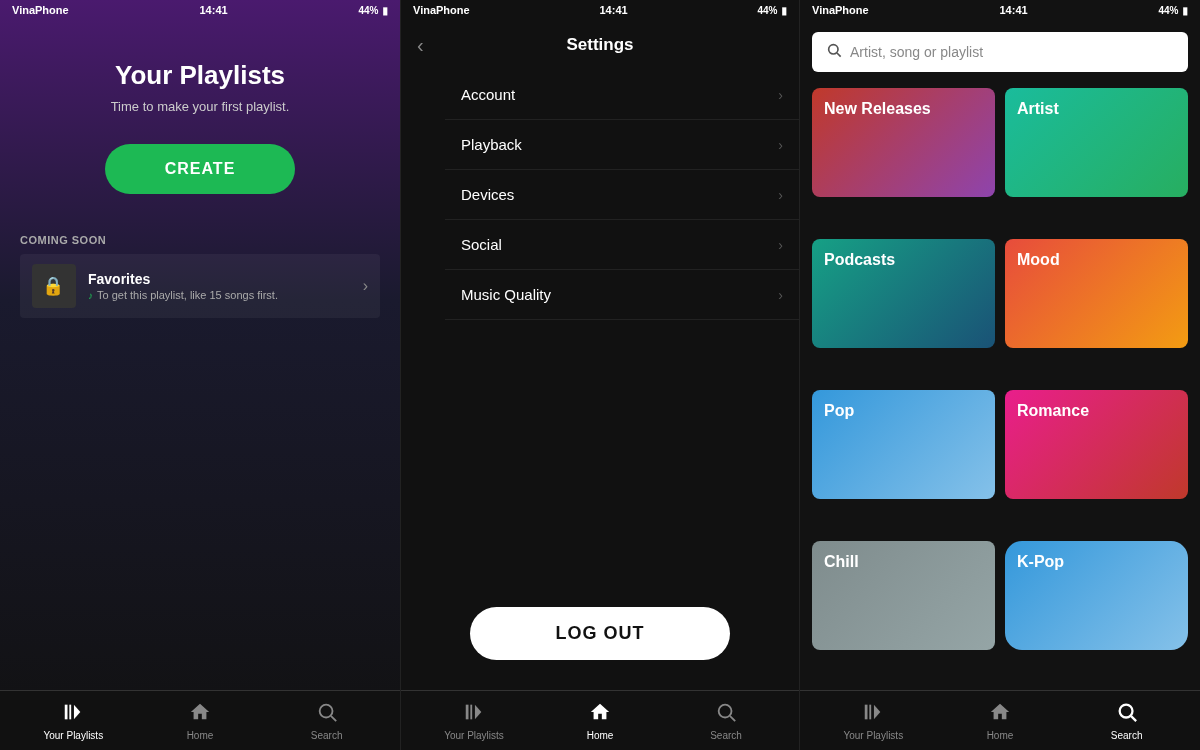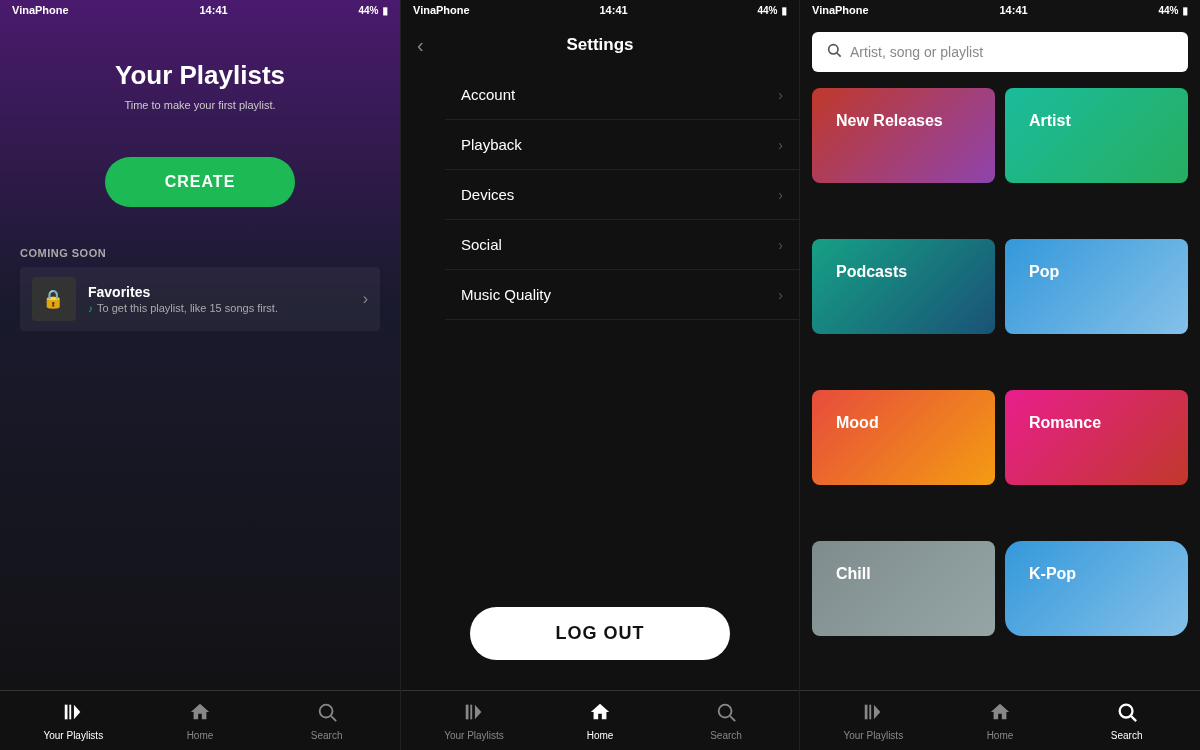--- a/index.html
+++ b/index.html
@@ -51,22 +51,22 @@
 
     .panel-1 h1 {
       color: #fff;
       font-size: 26px;
       font-weight: 800;
       margin-bottom: 8px;
     }
 
     .panel-1 .subtitle {
       color: #ccc;
-      font-size: 11px;
-      margin-bottom: 46px;
+      font-size: 13px;
+      margin-bottom: 30px;
     }
 
     .create-btn {
       background: #1db954;
       color: #fff;
       border: none;
       border-radius: 30px;
       padding: 16px 60px;
       font-size: 16px;
       font-weight: 700;
@@ -234,24 +234,24 @@
       display: grid;
       grid-template-columns: 1fr 1fr;
       gap: 10px;
       padding: 8px 12px;
       flex: 1;
       overflow-y: auto;
     }
 
     .genre-card {
       border-radius: 8px;
-      height: 95px;
+      height: 109px;
       display: flex;
       align-items: flex-start;
-      padding: 24px;
+      padding: 12px;
       cursor: pointer;
       position: relative;
       overflow: hidden;
     }
 
     .genre-card-label {
       color: #fff;
       font-size: 16px;
       font-weight: 800;
       z-index: 1;
@@ -437,25 +437,25 @@
   <div class="browse-grid">
     <div class="genre-card new-releases">
       <span class="genre-card-label">New Releases</span>
     </div>
     <div class="genre-card charts">
       <span class="genre-card-label">Artist</span>
     </div>
     <div class="genre-card podcasts">
       <span class="genre-card-label">Podcasts</span>
     </div>
+    <div class="genre-card mood">
+      <span class="genre-card-label">Mood</span>
+    </div>
     <div class="genre-card pop">
       <span class="genre-card-label">Pop</span>
-    </div>
-    <div class="genre-card mood">
-      <span class="genre-card-label">Mood</span>
     </div>
     <div class="genre-card romance">
       <span class="genre-card-label">Romance</span>
     </div>
     <div class="genre-card chill">
       <span class="genre-card-label">Chill</span>
     </div>
     <div class="genre-card kpop">
       <span class="genre-card-label">K-Pop</span>
     </div>

